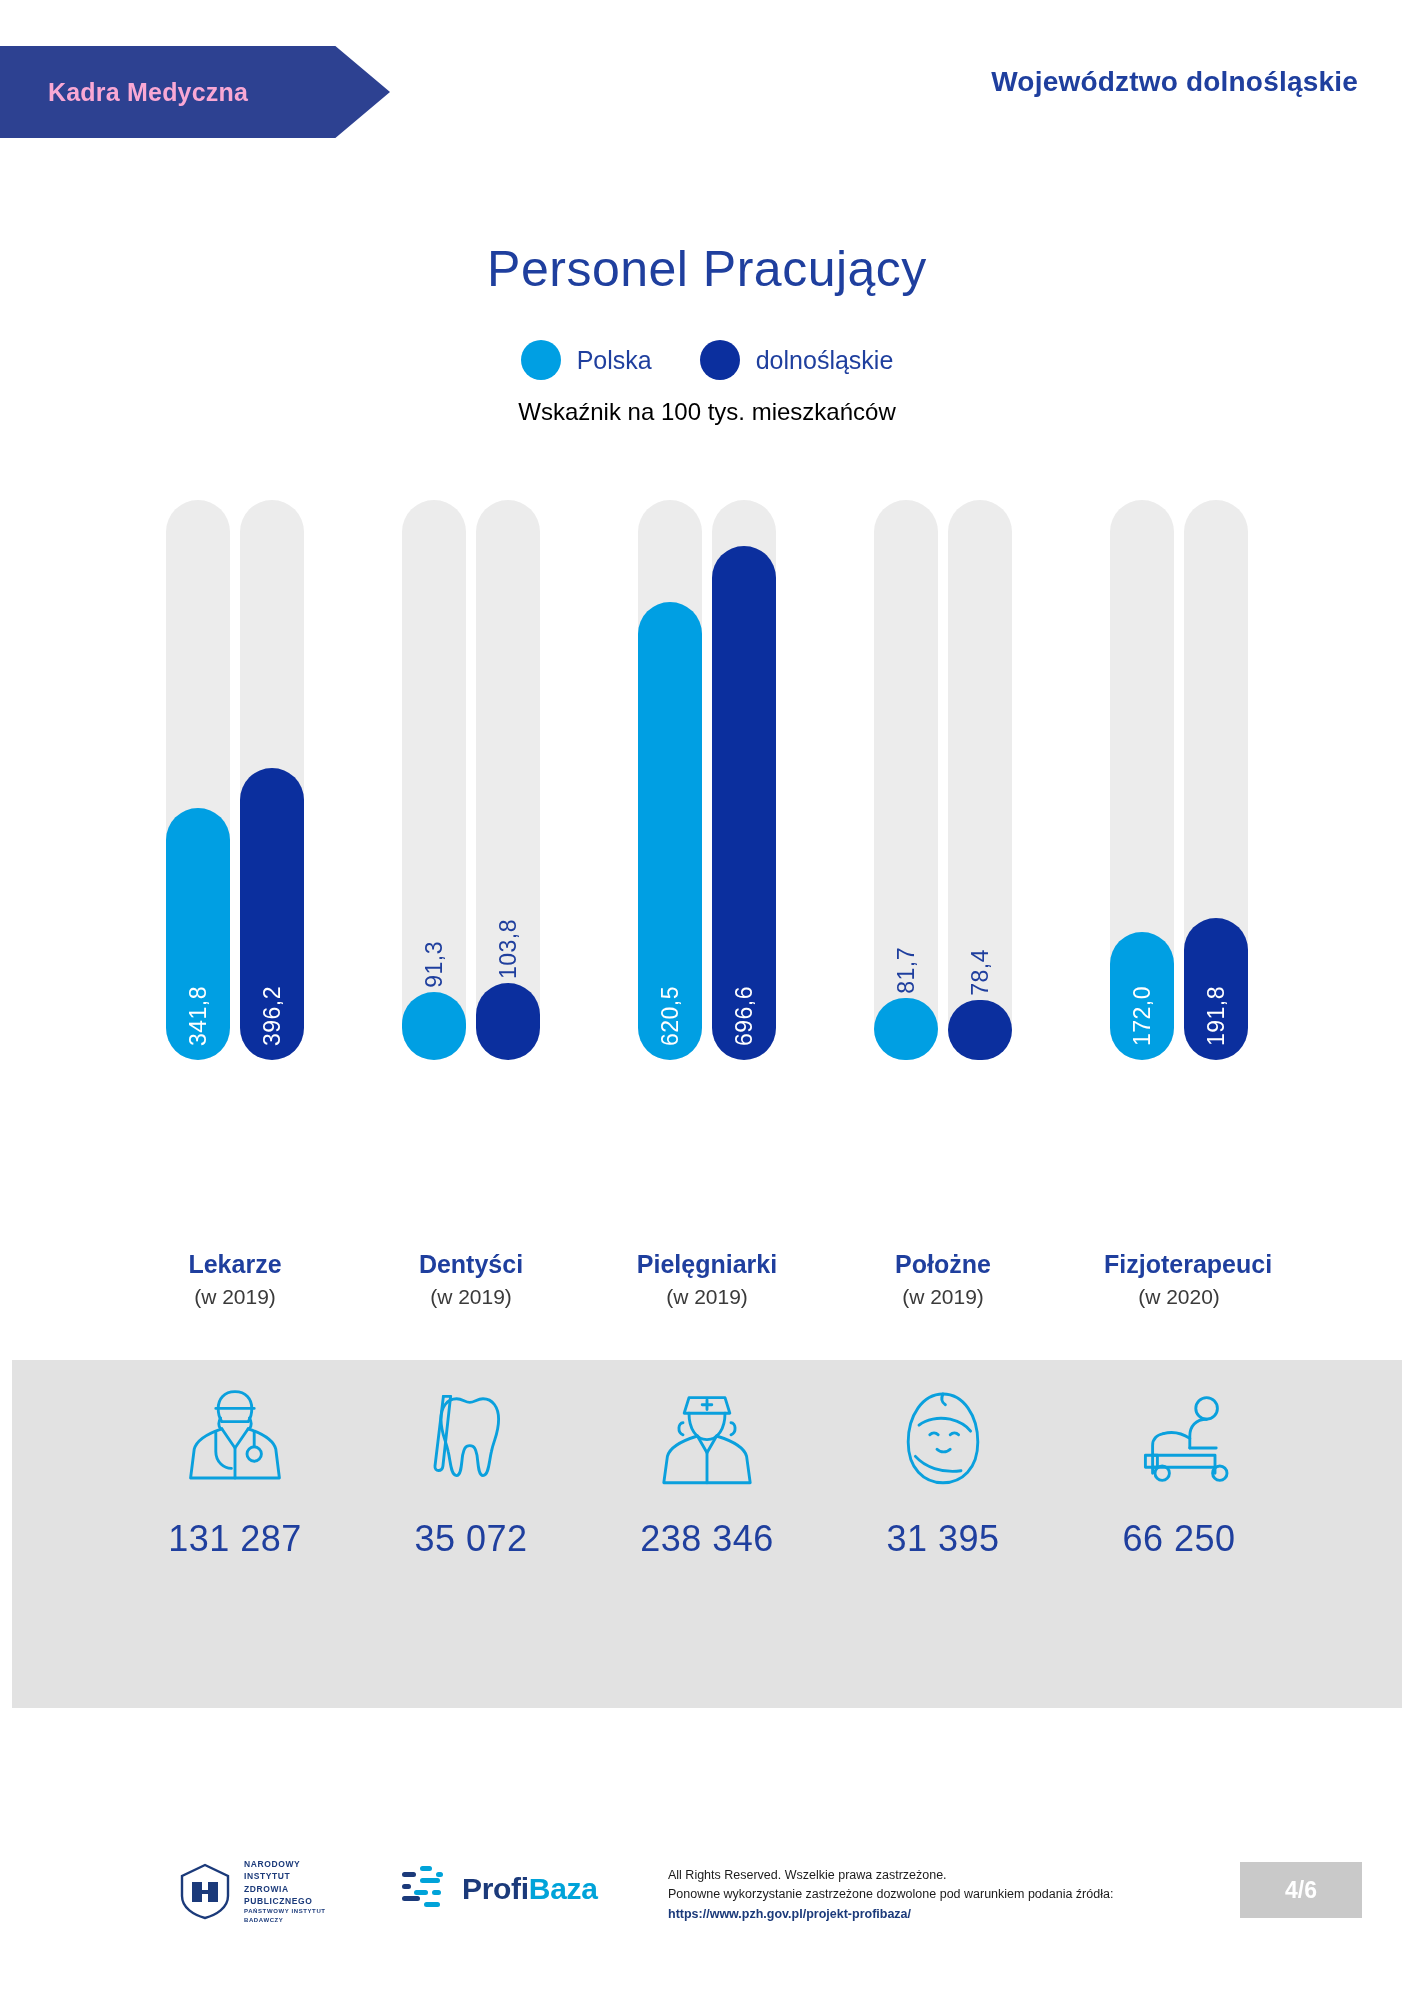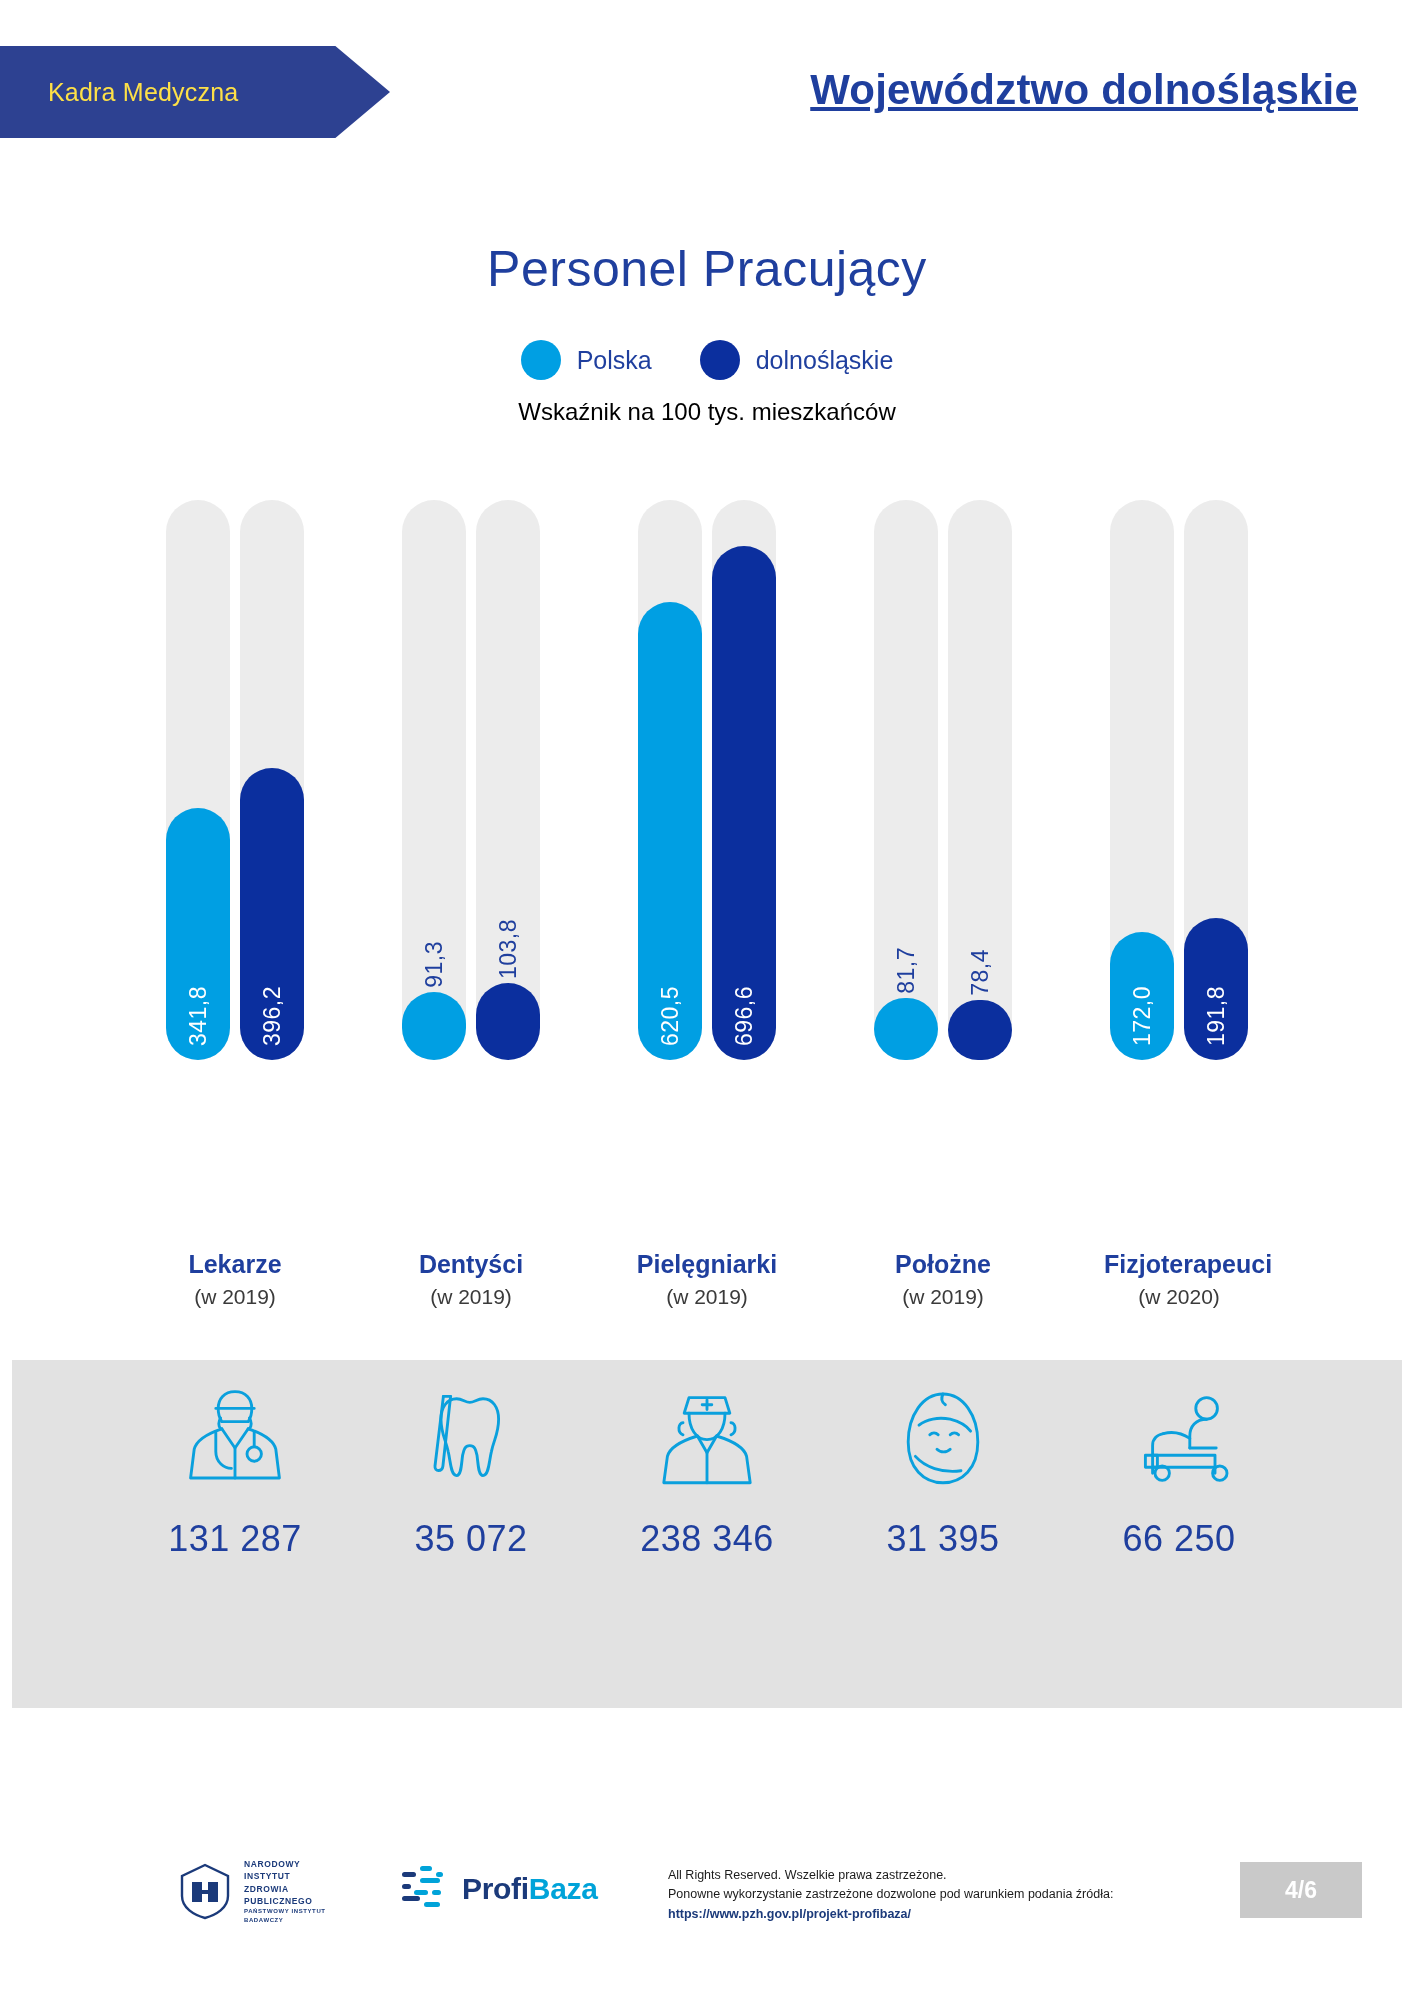--- a/index.html
+++ b/index.html
@@ -13,26 +13,26 @@
   .page { position: relative; width: 1414px; height: 2000px; background:#fff; }
 
   
   .header { position:absolute; top:0; left:0; width:1414px; height:180px; }
   .tag {
     position:absolute; left:0; top:46px; height:92px; width:390px;
     background:#2d4191; display:flex; align-items:center;
     clip-path: polygon(0 0, 86% 0, 100% 50%, 86% 100%, 0 100%);
   }
   .tag-label {
-    color:#fde047; font-size:25px; font-weight:normal;
+    color:#f9a8d4; font-size:25px; font-weight:bold;
     letter-spacing:.2px; padding-left:48px;
   }
   .region-title {
     position:absolute; right:56px; top:66px;
-    color:#1f3f9e; font-size:42px; font-weight:bold; letter-spacing:.2px;text-decoration:underline;
+    color:#1f3f9e; font-size:28px; font-weight:bold; letter-spacing:.2px;
   }
 
   
   .chart-title {
     position:absolute; top:240px; left:0; width:1414px; text-align:center;
     color:#1f3f9e; font-size:50px; font-weight:400; letter-spacing:.5px;
   }
   .legend {
     position:absolute; top:340px; left:0; width:1414px;
     display:flex; justify-content:center; align-items:center; gap:48px;

